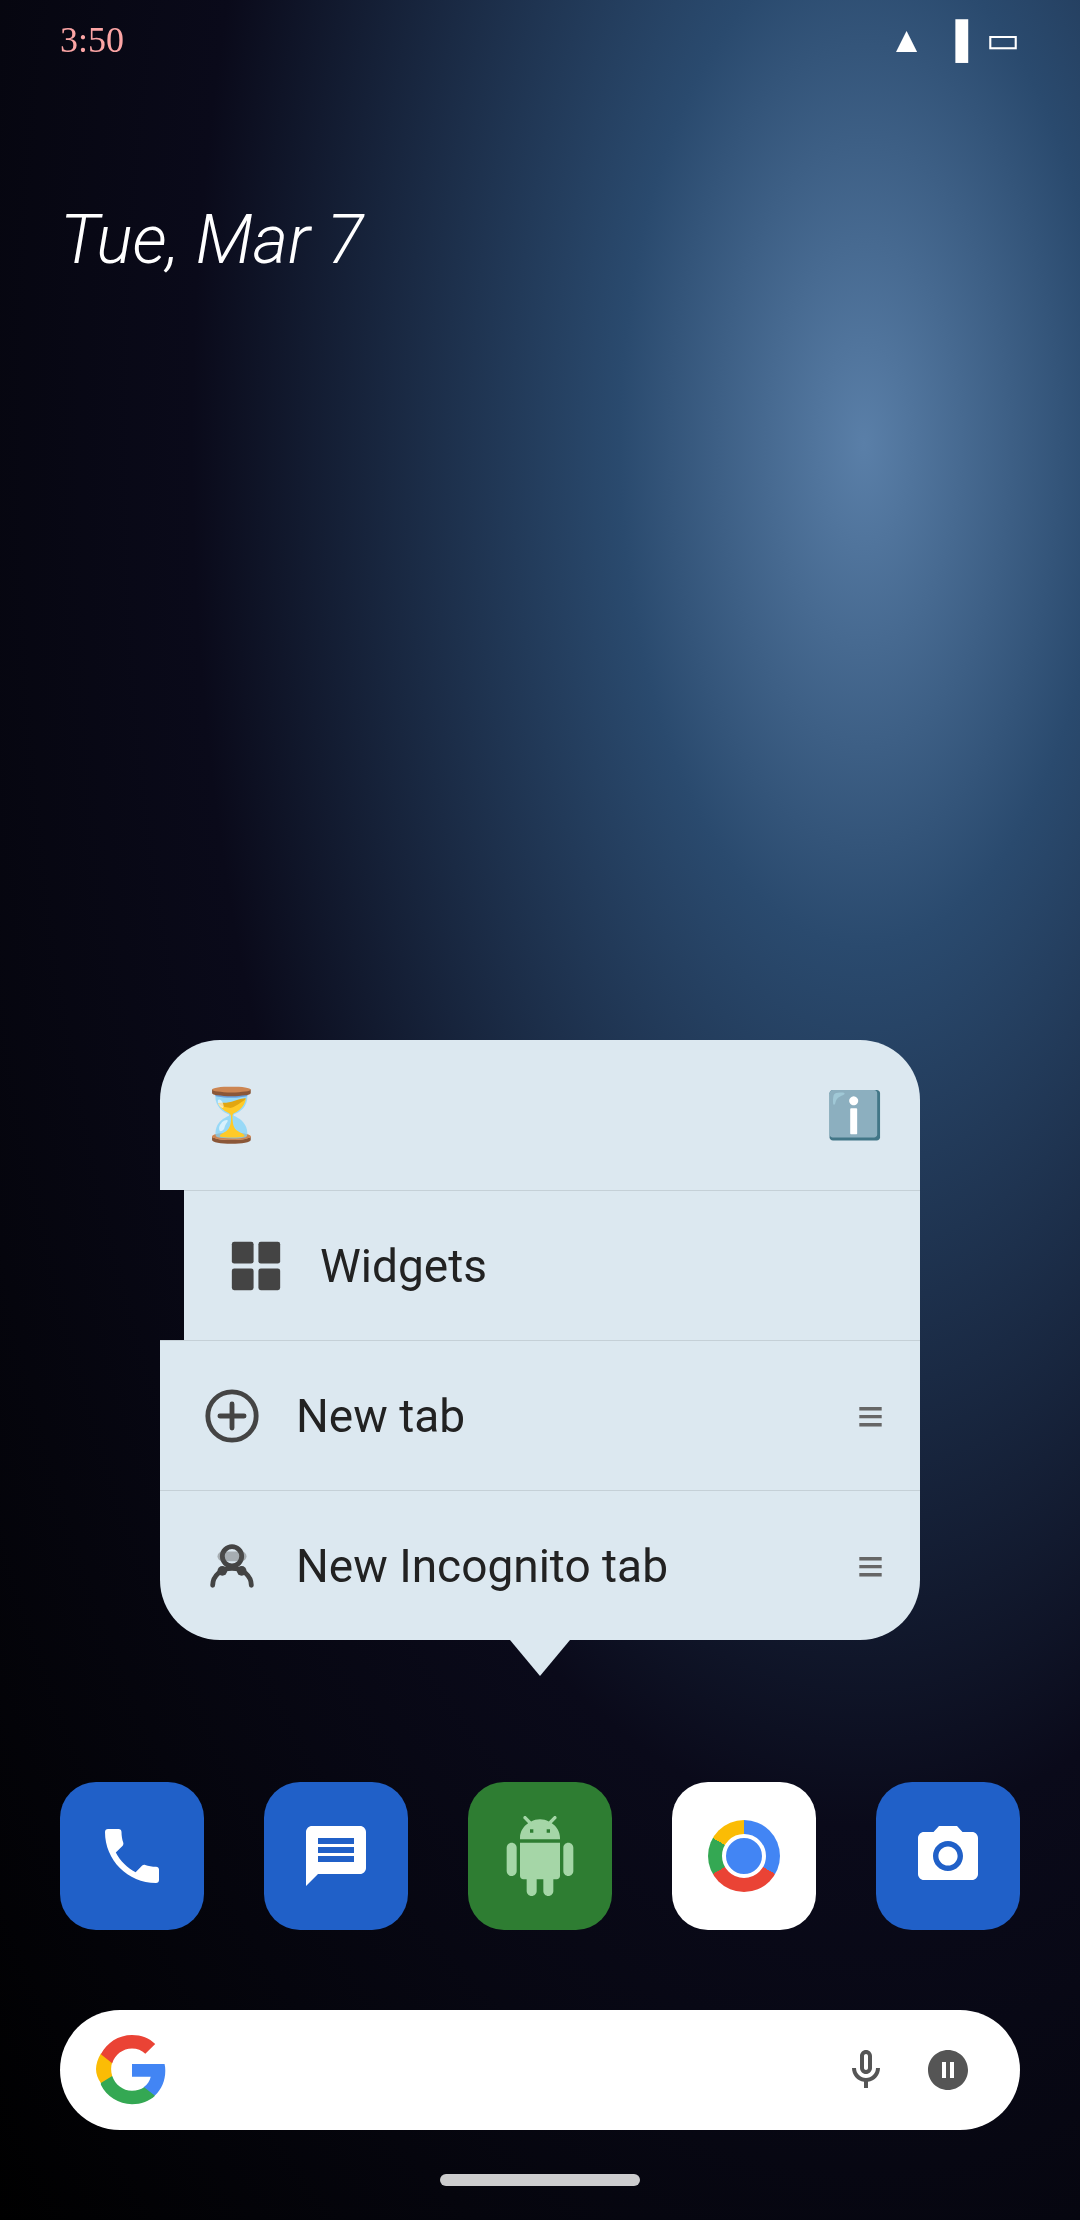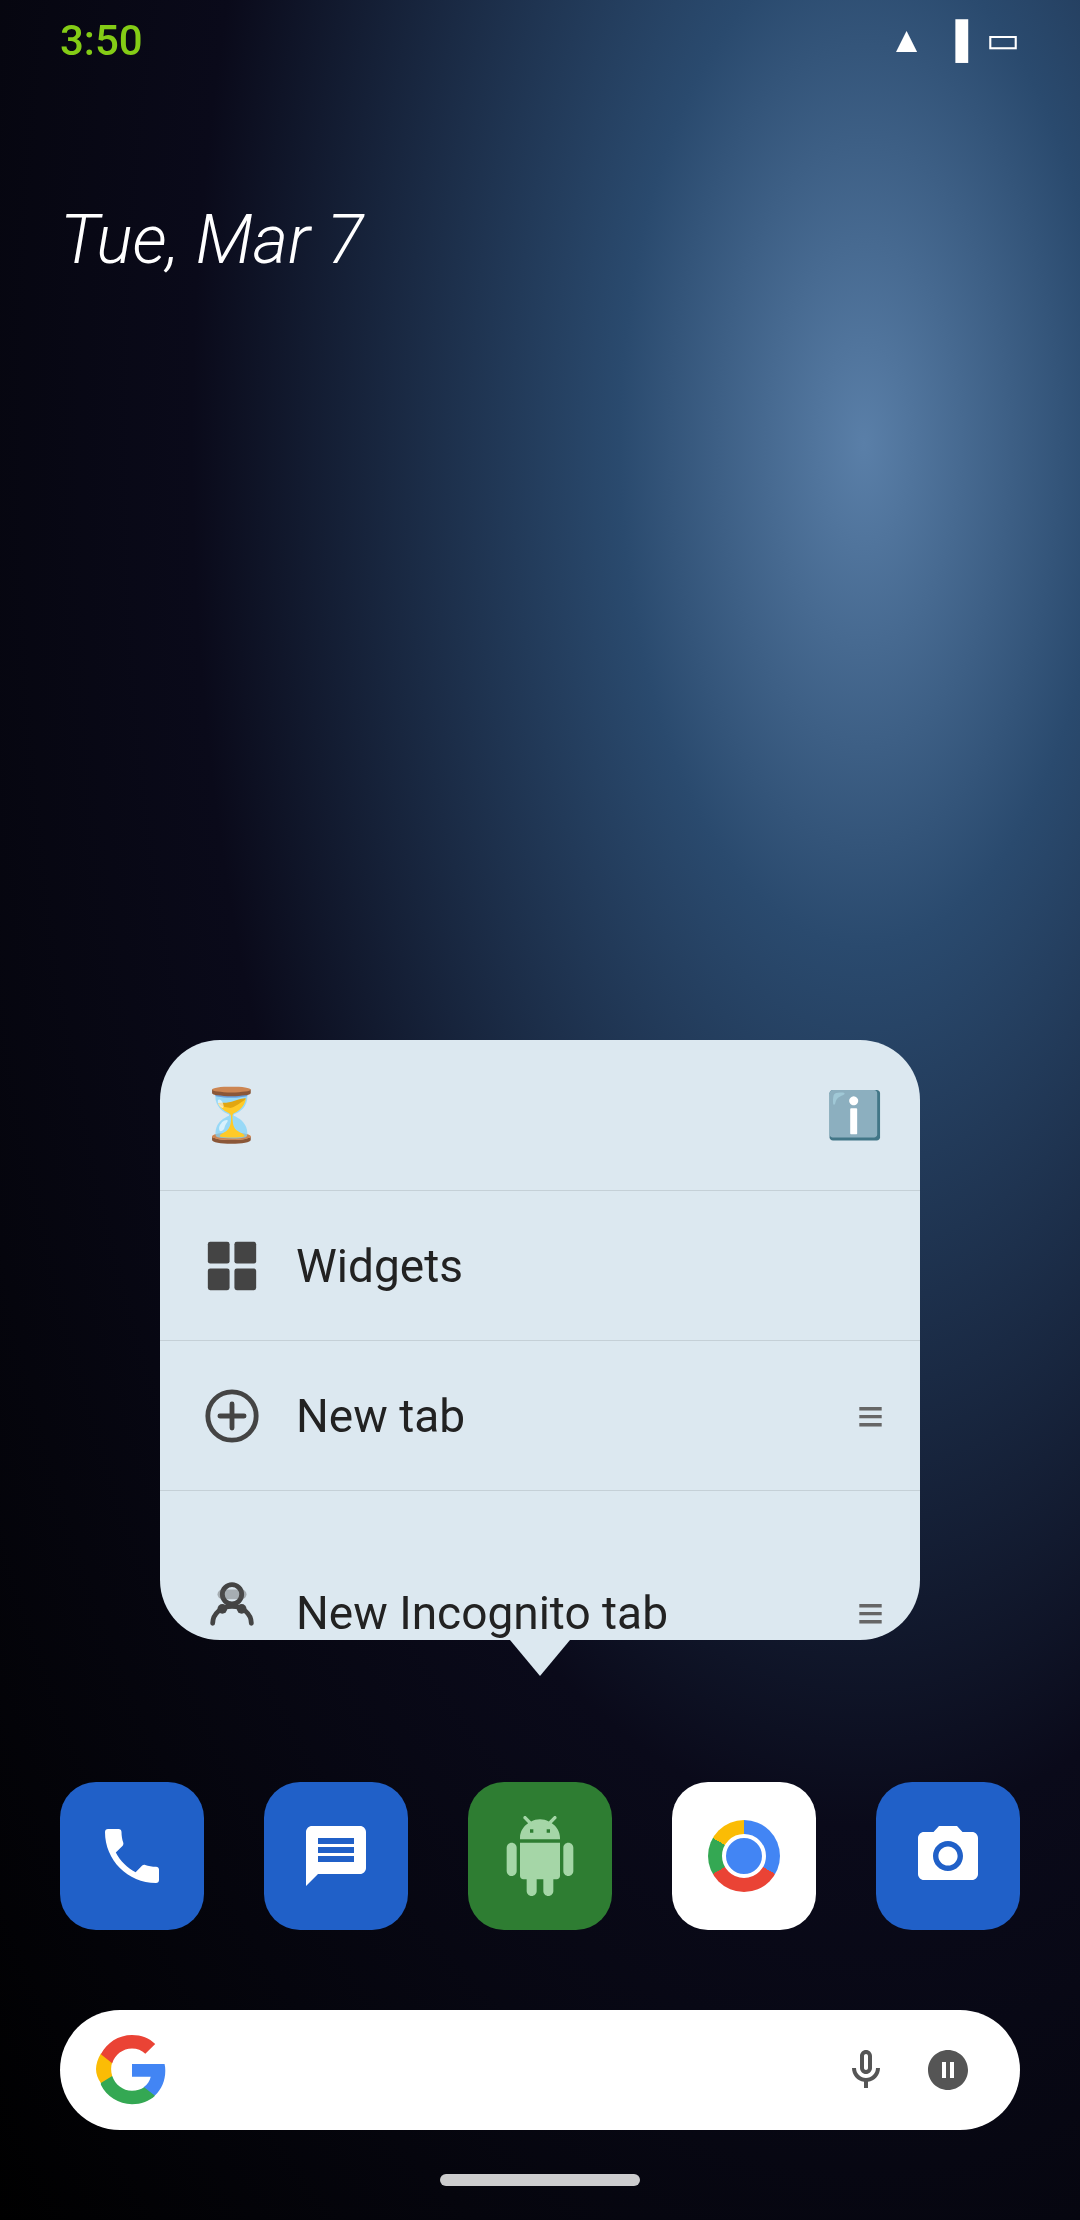--- a/index.html
+++ b/index.html
@@ -28,23 +28,24 @@
       top: 0; left: 0; right: 0;
       height: 80px;
       display: flex;
       align-items: center;
       justify-content: space-between;
       padding: 0 60px;
       z-index: 10;
     }
 
     .status-time {
-      color: #84cc16;
-      font-size: 42px;
+      color: #fca5a5;
+      font-size: 36px;
       font-weight: 500;
+      font-family: Liberation Serif, serif;
     }
 
     .status-icons {
       display: flex;
       align-items: center;
       gap: 18px;
     }
 
     .status-icon {
       color: #fff;
@@ -92,25 +93,25 @@
     }
 
     .menu-item.new-tab {
       border-radius: 0;
       border-top: 1px solid rgba(0,0,0,0.1);
     }
 
     .menu-item.new-incognito {
       border-radius: 0 0 60px 60px;
       border-top: 1px solid rgba(0,0,0,0.1);
-      align-items: flex-end;
     }
 
     .menu-item.widgets {
       border-top: 1px solid rgba(0,0,0,0.1);
+      margin-left: 24px;
     }
 
     .menu-item-icon {
       width: 72px;
       height: 72px;
       display: flex;
       align-items: center;
       justify-content: center;
       font-size: 52px;
       color: #333;

